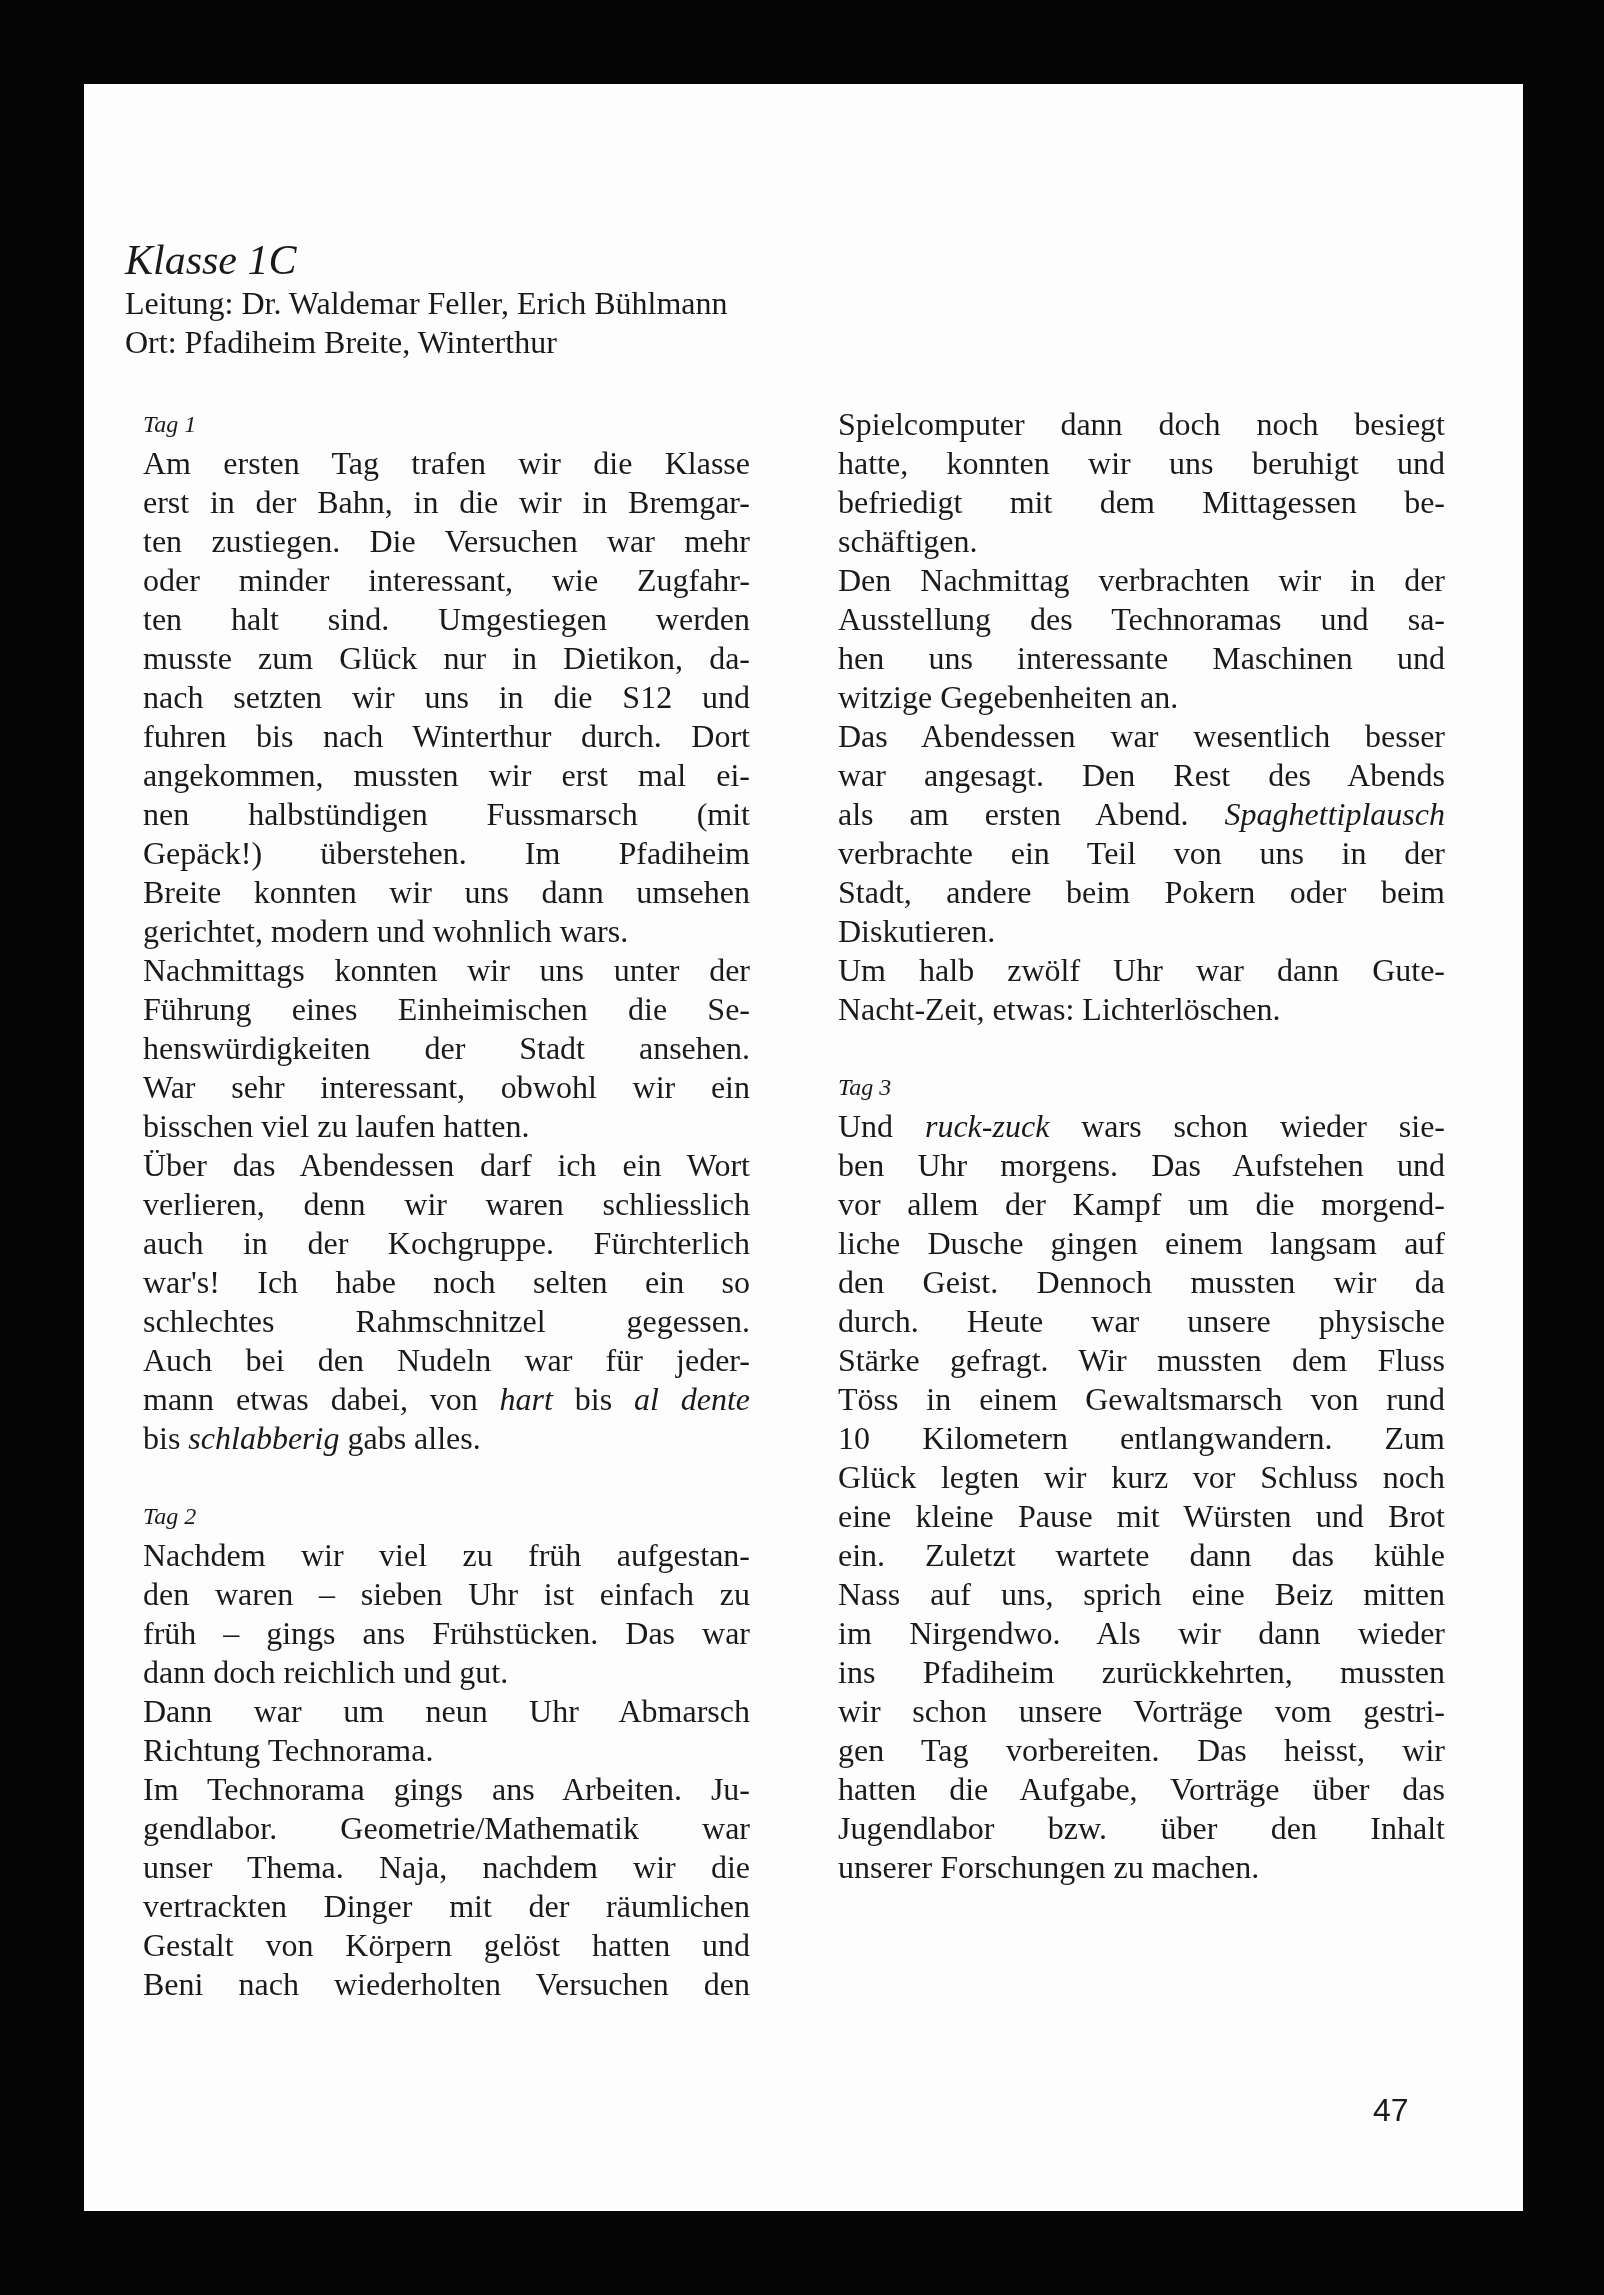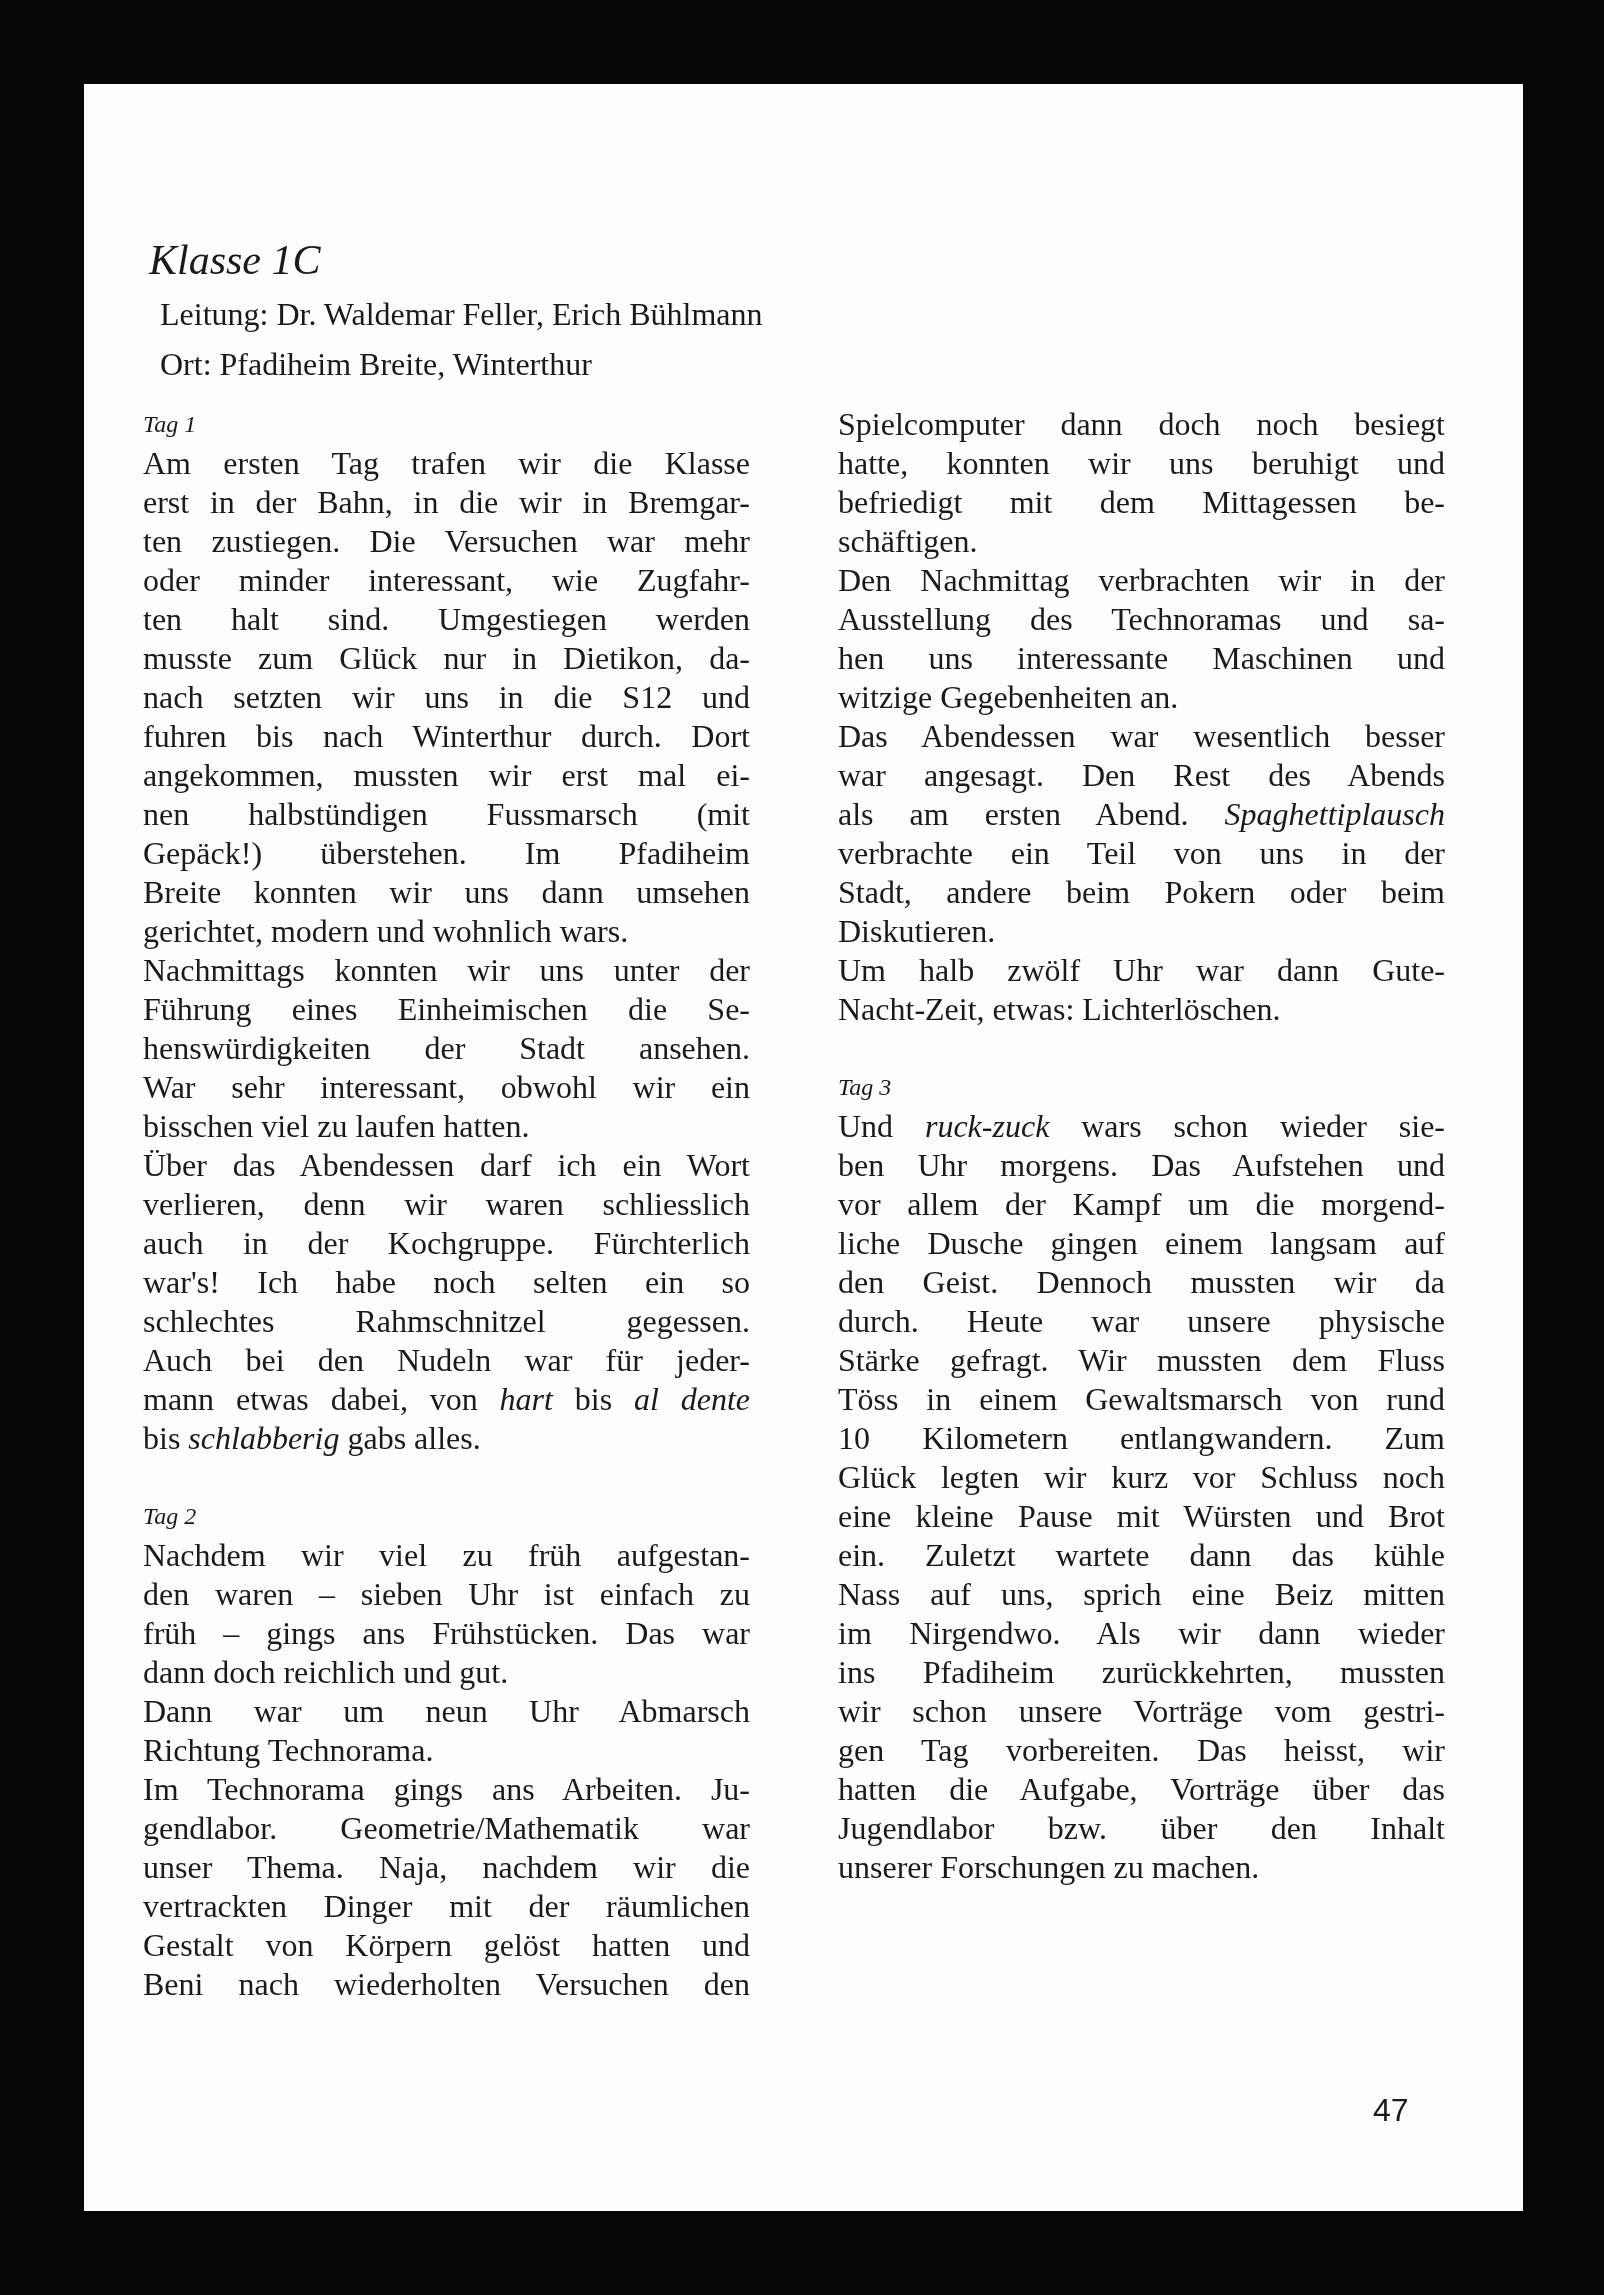--- a/index.html
+++ b/index.html
@@ -12,34 +12,34 @@
     color: #1a1a1a;
   }
   .page {
     position: absolute;
     left: 84px; top: 84px;
     width: 1439px; height: 2127px;
     background: #fdfdfd;
   }
   .header {
     position: absolute;
-    left: 65px; top: 152px;
+    left: 41px; top: 152px;
     width: 883px;
   }
   .title {
     font-style: italic;
     font-size: 42px;
     line-height: 48px;
     margin: 0;
     font-weight: normal;
   }
   .meta-line {
     font-size: 32px;
     line-height: 39px;
-    margin: 11px;
+    margin: 0;
   }
   .column {
     position: absolute;
     top: 321px;
     width: 607px;
   }
   .col-left { left: 59px; }
   .col-right { left: 754px; }
   .line {
     font-size: 32px;

